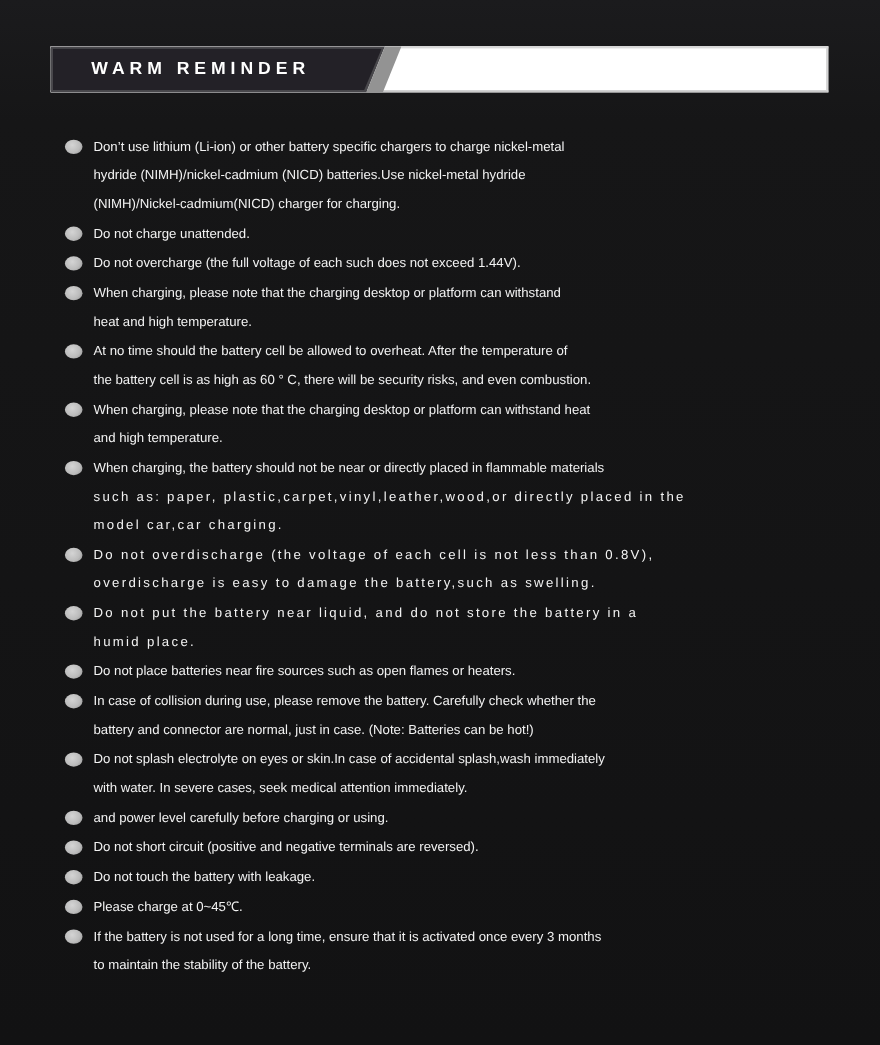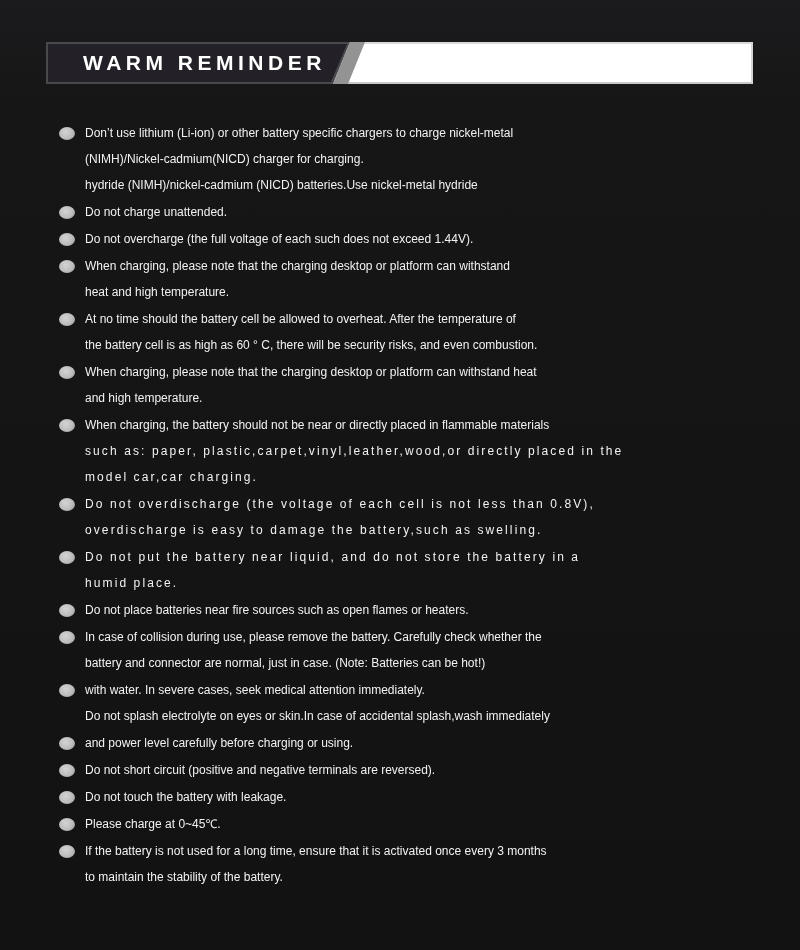--- a/index.html
+++ b/index.html
@@ -48,21 +48,21 @@
     width: 330px;
     background: var(--stripe, #939393);
     clip-path: polygon(304px 0, 319px 0, 302px 100%, 287px 100%);
   }
   .banner-title {
     position: absolute;
     left: 37px;
     top: 50%;
     transform: translateY(-50%);
     color: var(--title, #ffffff);
-    font-size: 21px;
+    font-size: 16px;
     font-weight: 700;
     letter-spacing: 4.5px;
     white-space: nowrap;
   }
 
   
   .list {
     margin: 36px 14px 0 59px;
   }
   .item {
@@ -101,22 +101,22 @@
   </div>
   <div class="stripe"></div>
   <div class="banner-title">WARM REMINDER</div>
 </div>
 
 <div class="list" id="warning-list">
     <div class="item">
       <span class="bullet"></span>
       <div class="text">
         <div class="line">Don’t use lithium (Li-ion) or other battery specific chargers to charge nickel-metal</div>
+        <div class="line">hydride (NIMH)/nickel-cadmium (NICD) batteries.Use nickel-metal hydride</div>
         <div class="line">(NIMH)/Nickel-cadmium(NICD) charger for charging.</div>
-        <div class="line">hydride (NIMH)/nickel-cadmium (NICD) batteries.Use nickel-metal hydride</div>
       </div>
     </div>
     <div class="item">
       <span class="bullet"></span>
       <div class="text">
         <div class="line">Do not charge unattended.</div>
       </div>
     </div>
     <div class="item">
       <span class="bullet"></span>
@@ -176,22 +176,22 @@
     <div class="item">
       <span class="bullet"></span>
       <div class="text">
         <div class="line">In case of collision during use, please remove the battery. Carefully check whether the</div>
         <div class="line">battery and connector are normal, just in case. (Note: Batteries can be hot!)</div>
       </div>
     </div>
     <div class="item">
       <span class="bullet"></span>
       <div class="text">
+        <div class="line">Do not splash electrolyte on eyes or skin.In case of accidental splash,wash immediately</div>
         <div class="line">with water. In severe cases, seek medical attention immediately.</div>
-        <div class="line">Do not splash electrolyte on eyes or skin.In case of accidental splash,wash immediately</div>
       </div>
     </div>
     <div class="item">
       <span class="bullet"></span>
       <div class="text">
         <div class="line">and power level carefully before charging or using.</div>
       </div>
     </div>
     <div class="item">
       <span class="bullet"></span>

